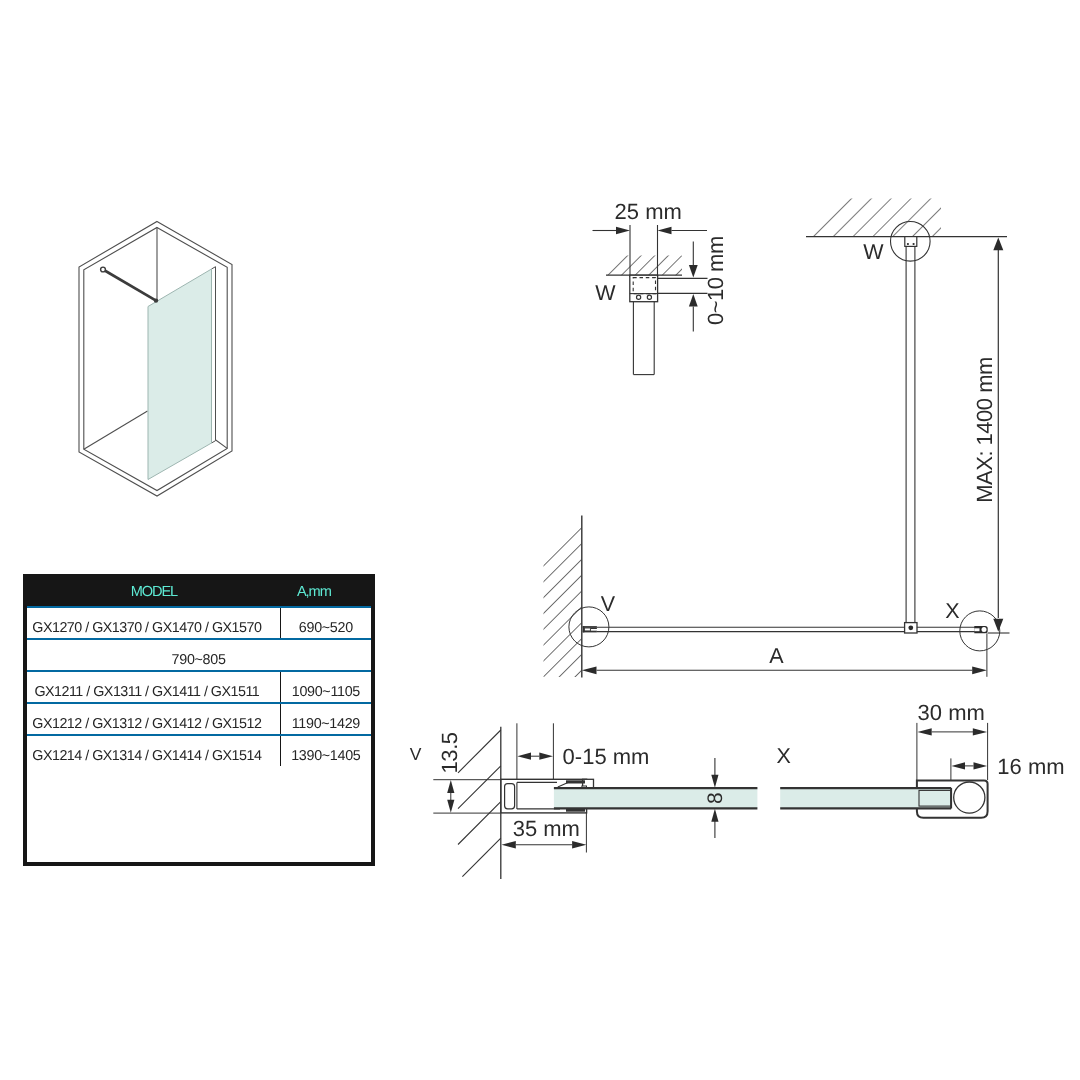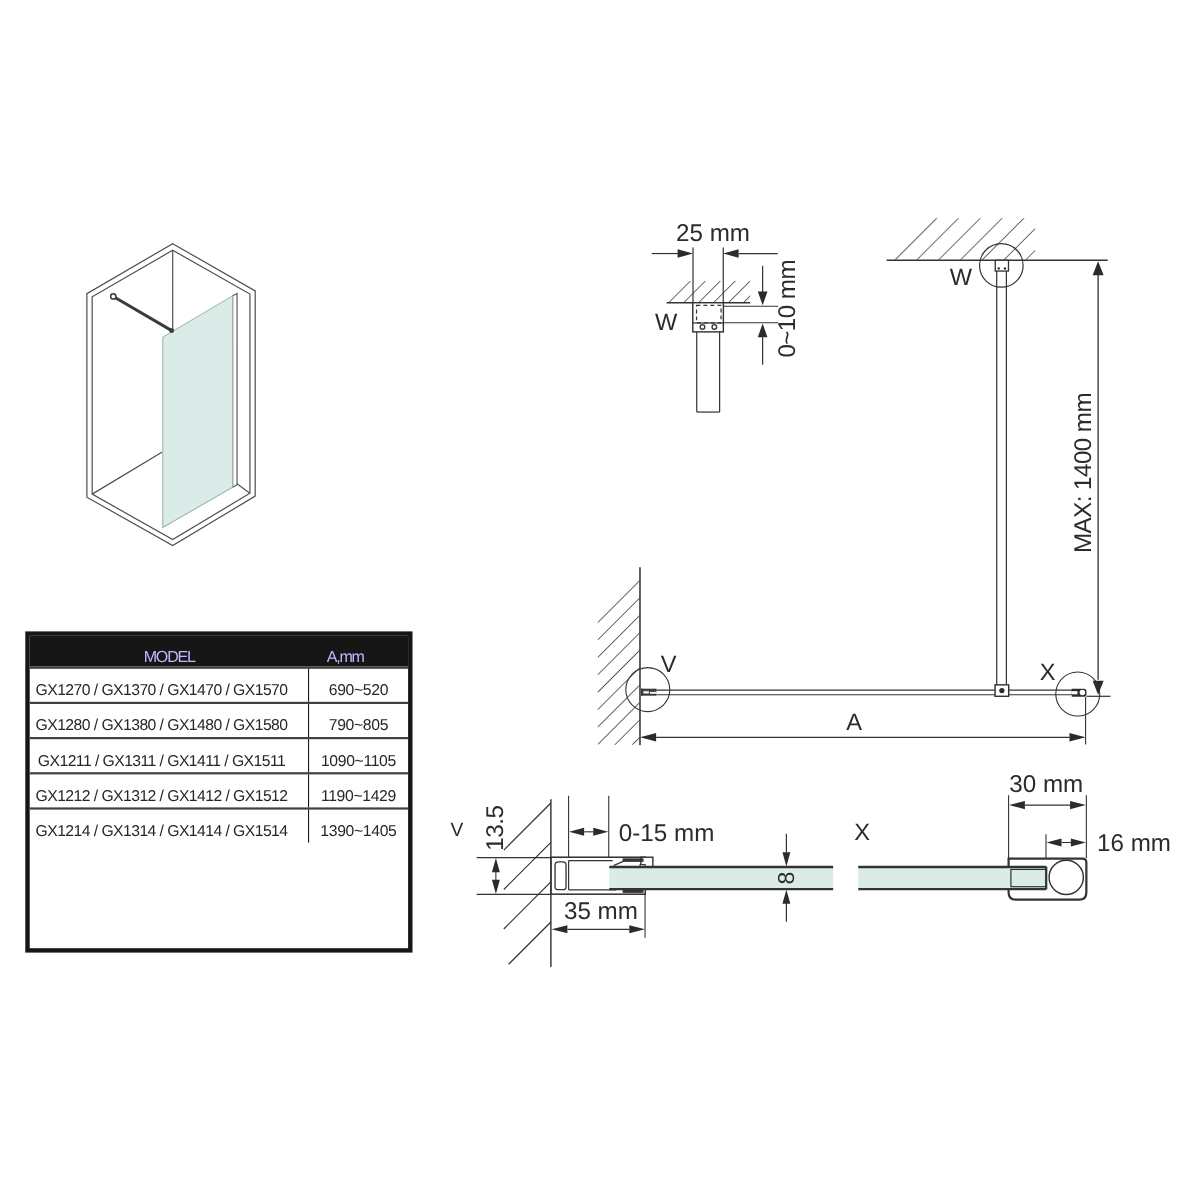--- a/index.html
+++ b/index.html
@@ -1,24 +1,24 @@
 <!DOCTYPE html>
 <html><head>
 <meta charset="utf-8">
 <style>
   html,body{margin:0;padding:0;background:#ffffff;width:1080px;height:1080px;overflow:hidden;}
   body{font-family:"Liberation Sans", sans-serif;-webkit-font-smoothing:antialiased;text-rendering:geometricPrecision;}
   #stage{transform:translateZ(0);}
   #stage{position:absolute;left:0;top:0;width:1080px;height:972px;}
   svg{position:absolute;left:0;top:0;}
   #tbl{position:absolute;left:22.6px;top:573.9px;width:352px;height:292px;box-sizing:border-box;border:4.3px solid #161616;background:transparent;transform:translateZ(0);}
-  #tbl .hdr{height:28.2px;background:#161616;color:#c4b5fd;display:flex;align-items:flex-end;font-size:14.6px;letter-spacing:-1.1px;padding-top:1px;box-sizing:border-box;}
+  #tbl .hdr{height:28.2px;background:#161616;color:#5eead4;display:flex;align-items:center;font-size:14.6px;letter-spacing:-1.1px;padding-top:1px;box-sizing:border-box;}
   #tbl .hdr .c1{width:254.5px;text-align:center;}
   #tbl .hdr .c2{flex:1;text-align:center;padding-right:24px;}
-  #tbl .row{height:31.9px;display:flex;border-top:2px solid #404040;box-sizing:border-box;font-size:14.3px;color:#262626;}
+  #tbl .row{height:31.9px;display:flex;border-top:2px solid #0369a1;box-sizing:border-box;font-size:14.3px;color:#262626;}
   #tbl .row .c1{width:254.5px;height:100%;border-right:1.5px solid #161616;box-sizing:border-box;display:flex;align-items:center;justify-content:center;letter-spacing:-0.5px;padding-right:13px;padding-top:10px;}
   #tbl .row .c2{flex:1;display:flex;align-items:center;justify-content:center;letter-spacing:-0.3px;padding-top:10px;box-sizing:border-box;}
   #tbl .row:first-of-type{border-top:none;}
   text{fill:#2b2b2b;}
 </style>
 </head>
 <body>
 <div id="stage">
 <svg width="1080" height="1080" viewBox="0 0 1080 1080">
 <defs>
@@ -199,21 +199,20 @@
 <div id="tbl">
   <div class="hdr">
         <div class="c1">MODEL</div>
         <div class="c2">A,mm</div>
       </div>
   <div class="row">
         <div class="c1">GX1270 / GX1370 / GX1470 / GX1570</div>
         <div class="c2">690~520</div>
       </div>
   <div class="row">
-        <div class="c1">GX1280 / GX1380 / GX1480 / GX1580</div>
         <div class="c2">790~805</div>
       </div>
   <div class="row">
         <div class="c1">GX1211 / GX1311 / GX1411 / GX1511</div>
         <div class="c2">1090~1105</div>
       </div>
   <div class="row">
         <div class="c1">GX1212 / GX1312 / GX1412 / GX1512</div>
         <div class="c2">1190~1429</div>
       </div>

